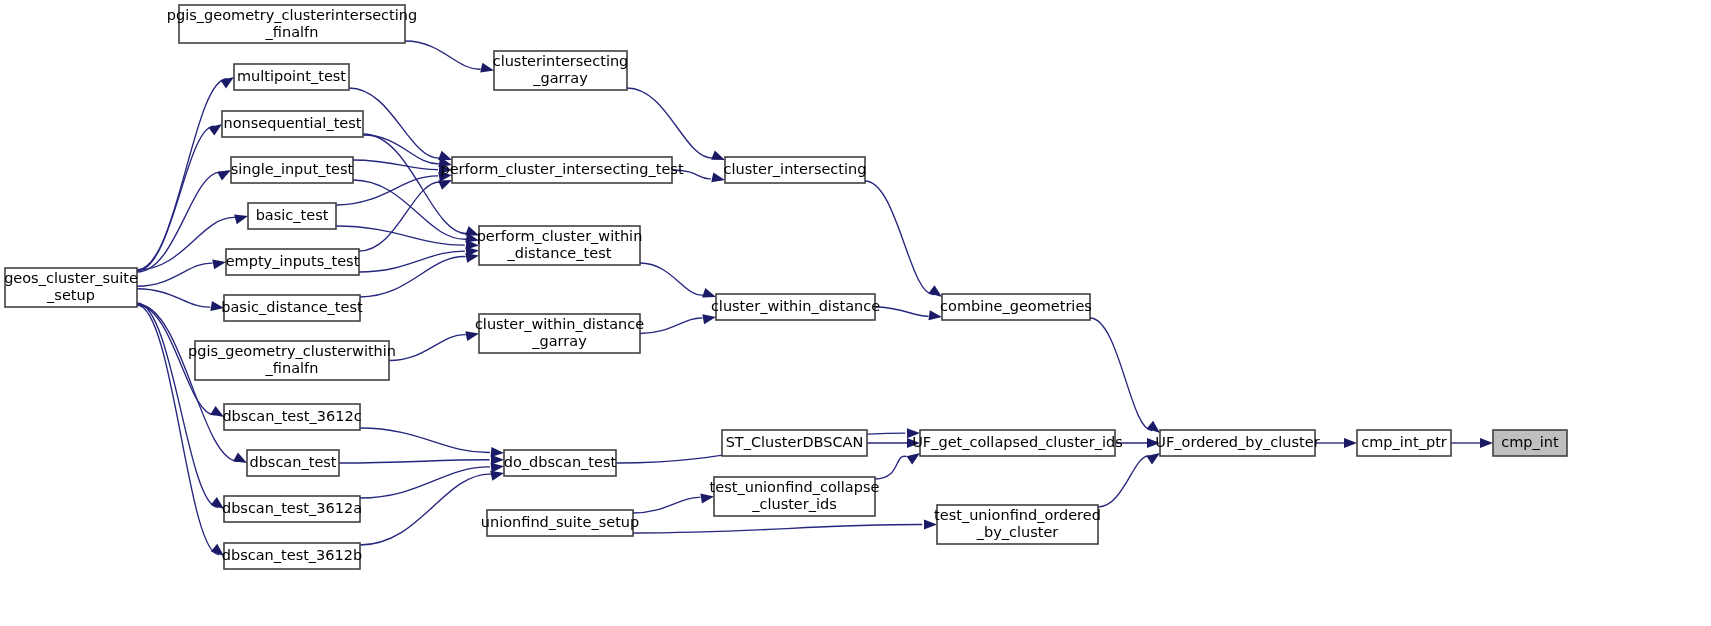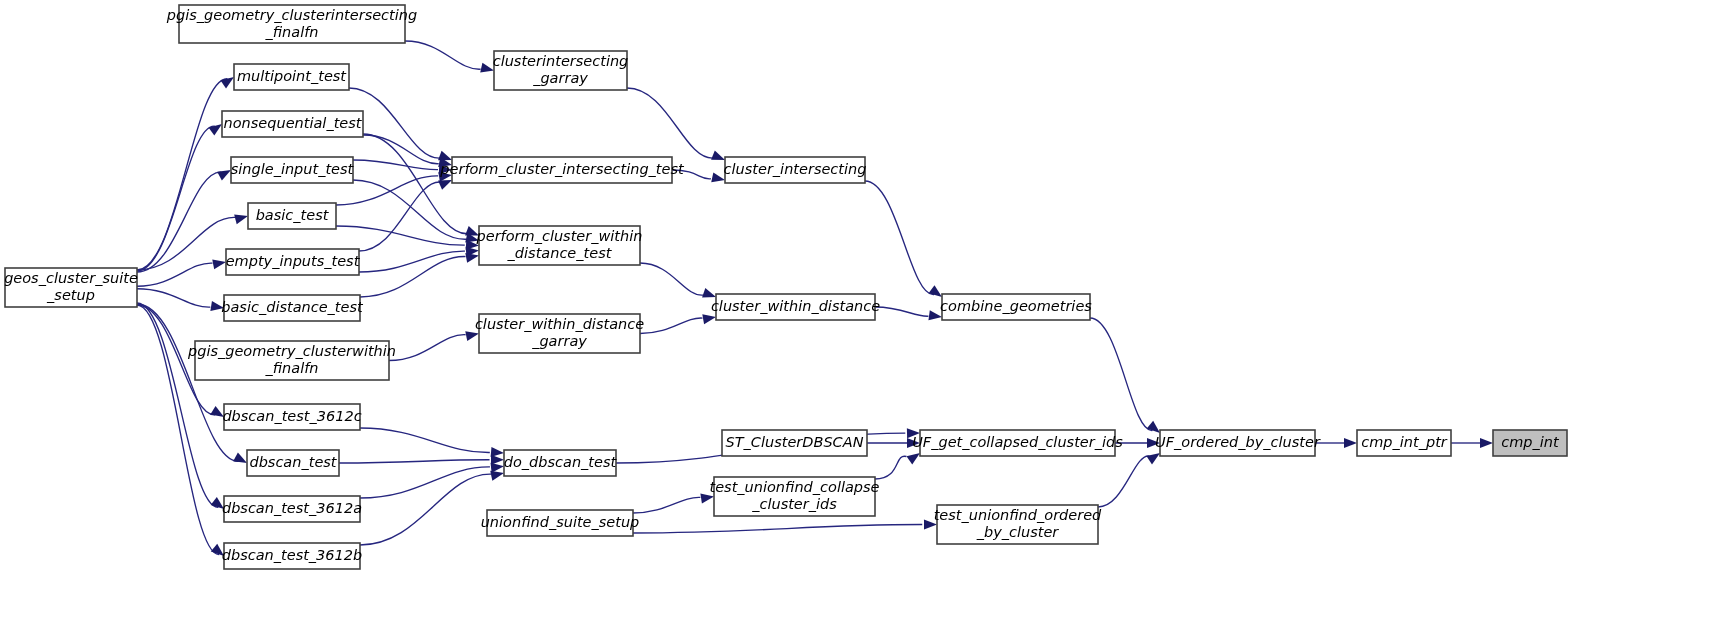--- a/index.html
+++ b/index.html
@@ -1,17 +1,17 @@
 <!DOCTYPE html>
 <html><head>
 <meta charset="utf-8">
 <style>
   html,body{margin:0;padding:0;background:#ffffff;}
   body{font-family:"DejaVu Sans","Liberation Sans",sans-serif;}
-  #canvas{position:relative;width:1711px;height:626px;background:#ffffff;overflow:hidden;font-style:italic;}
+  #canvas{position:relative;width:1711px;height:626px;background:#ffffff;overflow:hidden;}
   svg#graph{position:absolute;left:0;top:0;width:1711px;height:626px;}
   .node-rect{fill:#ffffff;stroke:#404040;stroke-width:1.6px;}
   .node-rect.highlight{fill:#bfbfbf;}
   .node-label{font-family:"DejaVu Sans","Liberation Sans",sans-serif;font-size:14.5px;fill:#000000;text-anchor:middle;dominant-baseline:middle;}
   .edge{fill:none;stroke:#26267f;stroke-width:1.35px;}
   .arrowhead{fill:#1a1a66;stroke:none;}
 </style>
 </head>
 <body>
 

